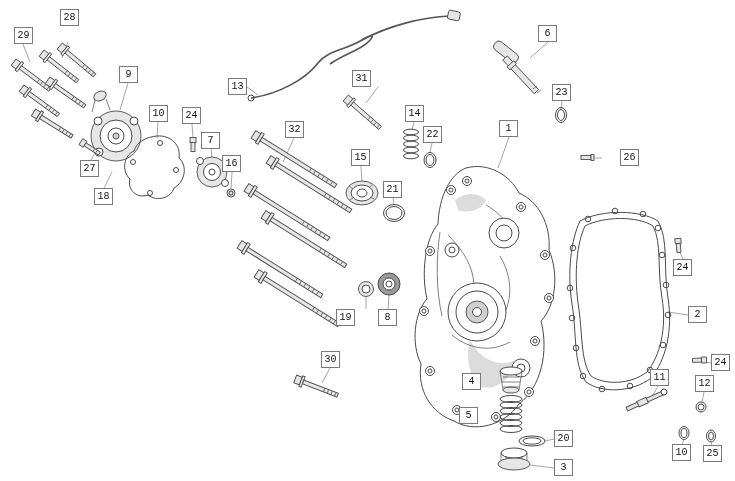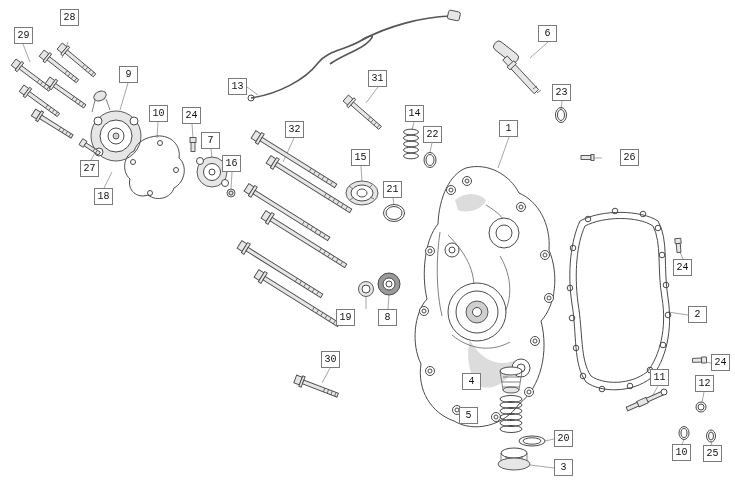--- a/index.html
+++ b/index.html
@@ -319,21 +319,21 @@
   <g>
     <ellipse cx="711" cy="436" rx="4.5" ry="6" class="pn"></ellipse>
     <ellipse cx="711" cy="436" rx="2.5" ry="4" class="pn"></ellipse>
   </g>
 </svg>
 
 <div class="callout" style="left:14px;top:27px">29</div>
 <div class="callout" style="left:60px;top:9px">28</div>
 <div class="callout" style="left:119px;top:66px">9</div>
 <div class="callout" style="left:228px;top:78px">13</div>
-<div class="callout" style="left:368px;top:70px">31</div>
+<div class="callout" style="left:352px;top:70px">31</div>
 <div class="callout" style="left:538px;top:25px">6</div>
 <div class="callout" style="left:149px;top:105px">10</div>
 <div class="callout" style="left:182px;top:107px">24</div>
 <div class="callout" style="left:405px;top:105px">14</div>
 <div class="callout" style="left:552px;top:84px">23</div>
 <div class="callout" style="left:499px;top:120px">1</div>
 <div class="callout" style="left:423px;top:126px">22</div>
 <div class="callout" style="left:201px;top:132px">7</div>
 <div class="callout" style="left:285px;top:121px">32</div>
 <div class="callout" style="left:351px;top:149px">15</div>

